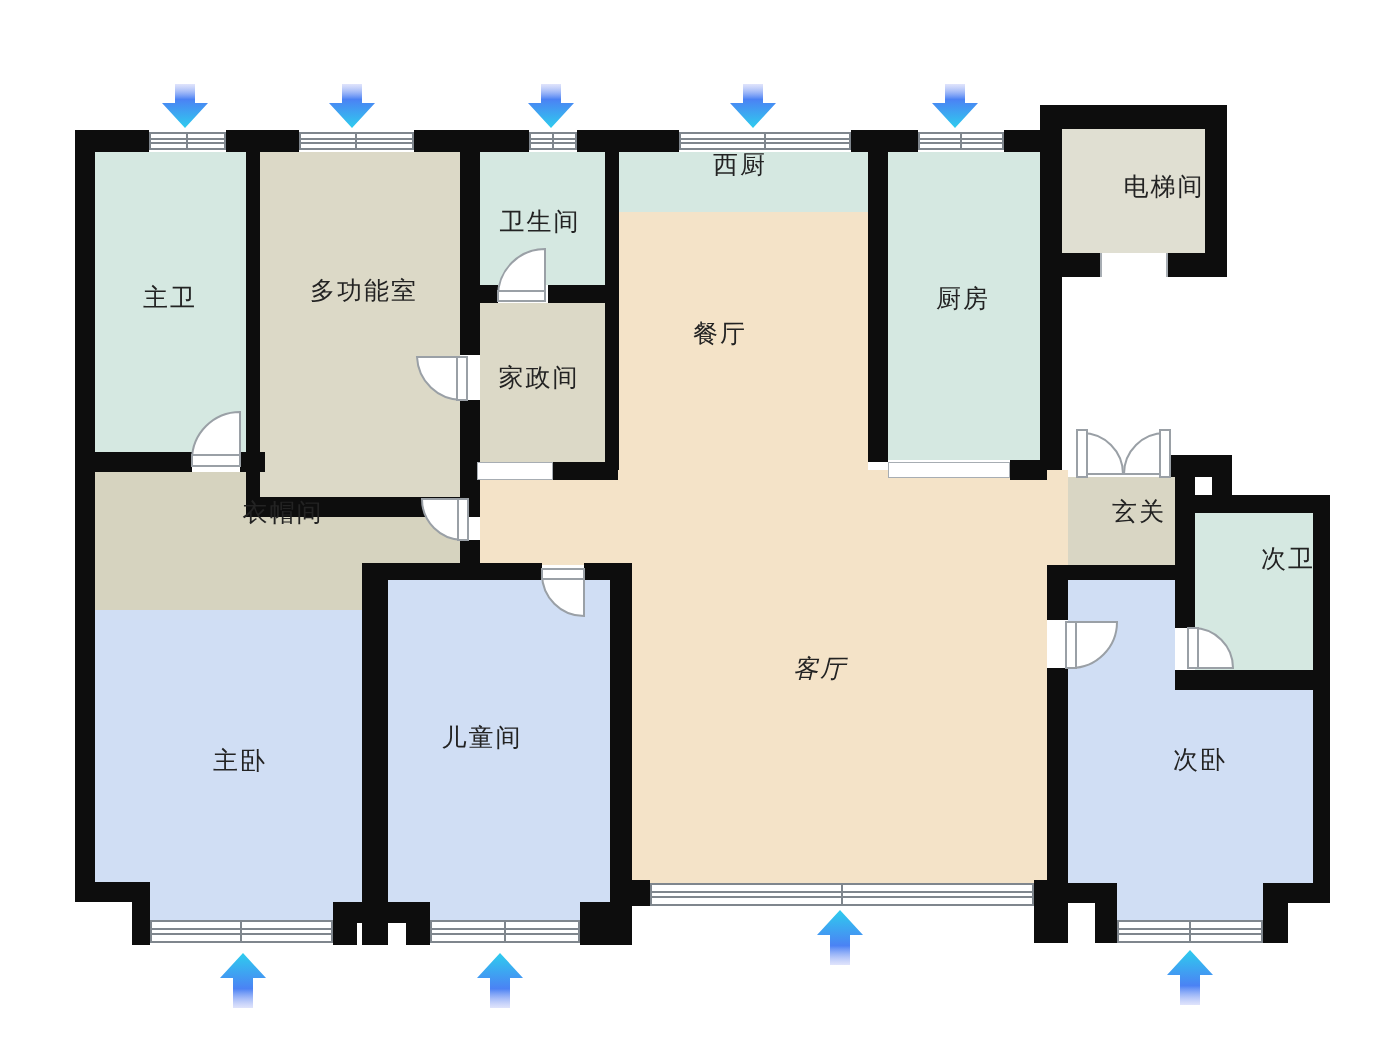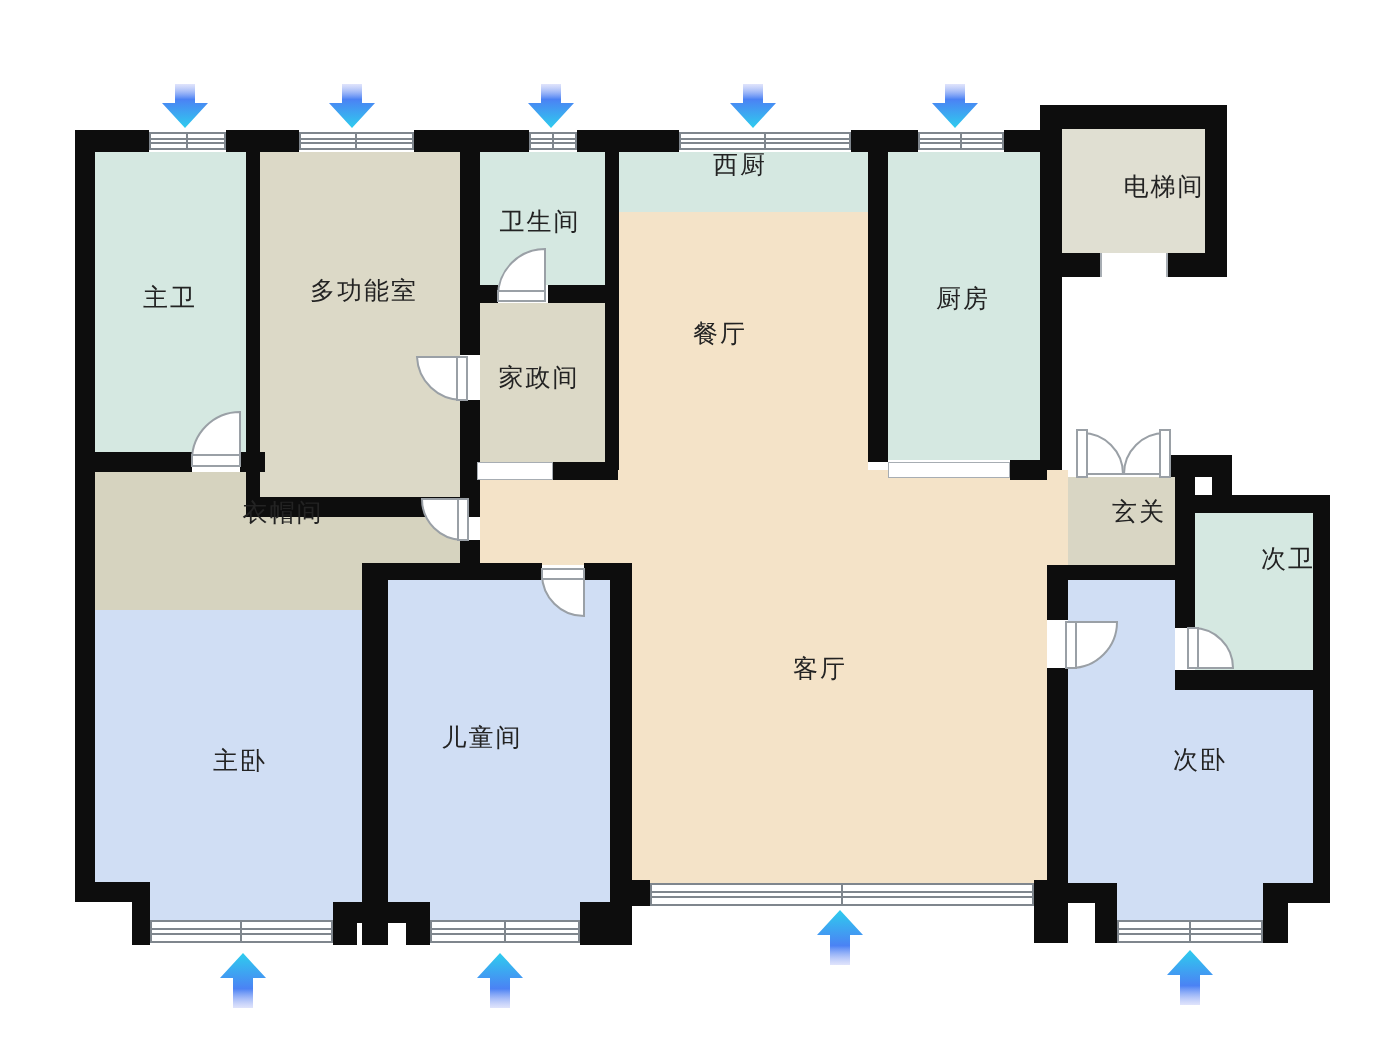--- a/index.html
+++ b/index.html
@@ -207,16 +207,16 @@
   <div class="lbl" style="left:539px;top:377px;">家政间</div>
   <div class="lbl" style="left:740px;top:164px;">西厨</div>
   <div class="lbl" style="left:720px;top:333px;">餐厅</div>
   <div class="lbl" style="left:963px;top:298px;">厨房</div>
   <div class="lbl" style="left:1164px;top:186px;">电梯间</div>
   <div class="lbl" style="left:283px;top:512px;">衣帽间</div>
   <div class="lbl" style="left:1139px;top:511px;">玄关</div>
   <div class="lbl" style="left:1256px;top:558px;margin-left:32px;">次卫</div>
   <div class="lbl" style="left:240px;top:760px;">主卧</div>
   <div class="lbl" style="left:482px;top:737px;">儿童间</div>
-  <div class="lbl" style="left:820px;top:668px;">客厅</div>
+  <div class="lbl" style="left:820px;top:668px;font-style:italic;">客厅</div>
   <div class="lbl" style="left:1200px;top:759px;">次卧</div>
 
 </div>
 
 </body></html>

